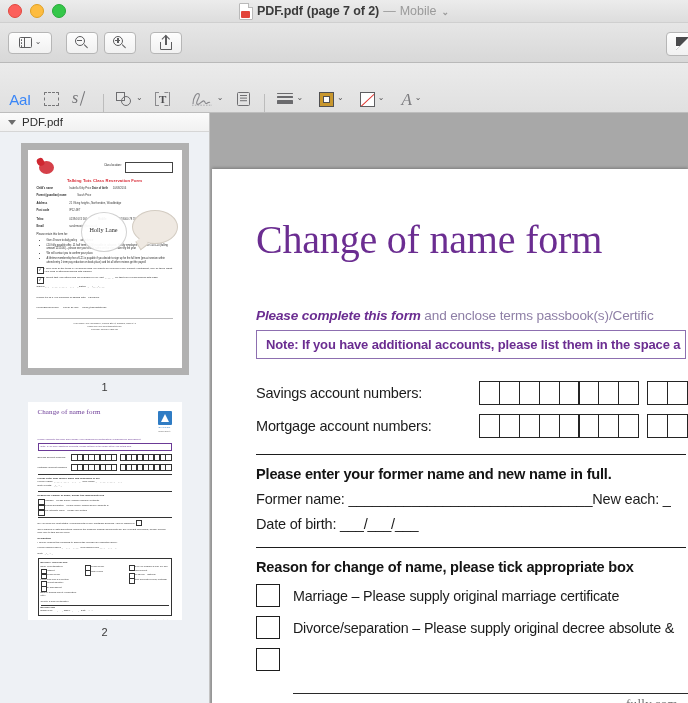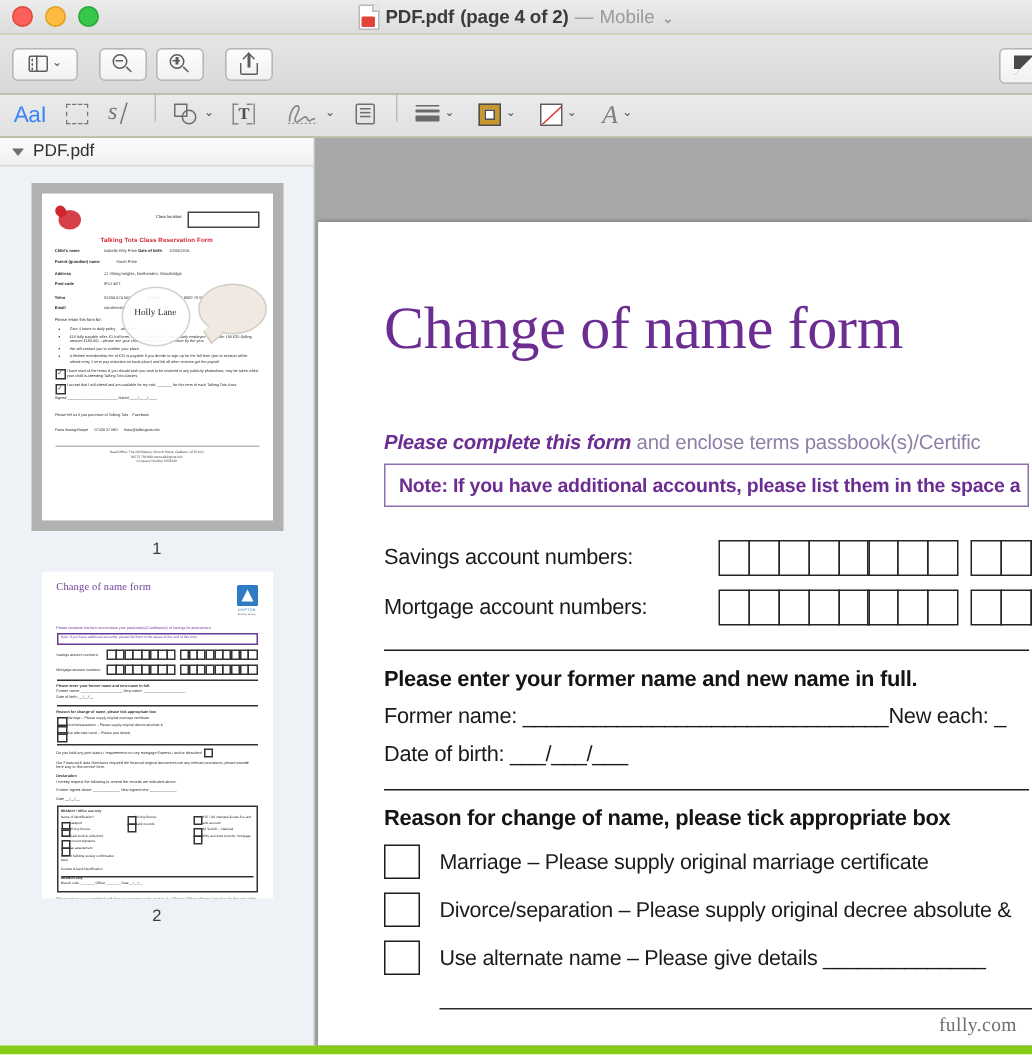--- a/index.html
+++ b/index.html
@@ -12,21 +12,21 @@
     height: 703px;
     overflow: hidden;
     font-family: "Liberation Sans", sans-serif;
     -webkit-font-smoothing: antialiased;
   }
   .window {
     position: relative;
     width: 688px;
     height: 703px;
     overflow: hidden;
-    background: #84cc16;
+    background: #7dd3fc;
   }
 
   
   .titlebar {
     position: relative;
     height: 22px;
     background: linear-gradient(#ececec, #dddddd);
     border-bottom: 1px solid #cfcfcf;
     display: flex;
     align-items: center;
@@ -239,25 +239,25 @@
   .icon-pen .tipwhite {
     position: absolute;
     left: 0; top: 9px;
     width: 0; height: 0;
     border-left: 4px solid #ffffff;
     border-bottom: 4px solid transparent;
   }
 
   
   .toolbar2 {
-    height: 29px;
+    height: 50px;
     background: linear-gradient(#ebebeb, #e0e0e0);
     border-bottom: 1px solid #bdbdbd;
     display: flex;
-    align-items: flex-start;
+    align-items: flex-end;
     padding-left: 6px;
     box-sizing: border-box;
   }
   .abtn {
     height: 26px;
     min-width: 28px;
     display: inline-flex;
     align-items: center;
     justify-content: center;
     gap: 3px;
@@ -753,21 +753,21 @@
 
   <div class="titlebar">
     <div class="traffic">
       <span class="light close"></span>
       <span class="light min"></span>
       <span class="light max"></span>
     </div>
     <div class="title-center">
       <span class="pdf-icon"></span>
       <span class="title-text">PDF.pdf</span>
-      <span class="title-text">(page 4 of 2)</span>
+      <span class="title-text">(page 7 of 2)</span>
       <span class="title-edited">—</span>
       <span class="title-edited">Mobile</span>
       <span class="title-chevron">⌄</span>
     </div>
   </div>
 
   <div class="toolbar1">
     <div class="tbtn wide spacer">
       <span class="icon-sidebar"></span>
       <span class="chev">⌄</span>
@@ -1142,21 +1142,20 @@
           <div class="tickrow">
             <span class="tickbox"></span>
             <span class="tick-label">Marriage – Please supply original marriage certificate</span>
           </div>
           <div class="tickrow">
             <span class="tickbox"></span>
             <span class="tick-label">Divorce/separation – Please supply original decree absolute &amp;</span>
           </div>
           <div class="tickrow">
             <span class="tickbox"></span>
-            <span class="tick-label">Use alternate name – Please give details ______________</span>
           </div>
 
           <div class="rule3"></div>
         </div>
 
         <div class="watermark">fully.com</div>
       </div>
     </div>
 
   </div>

